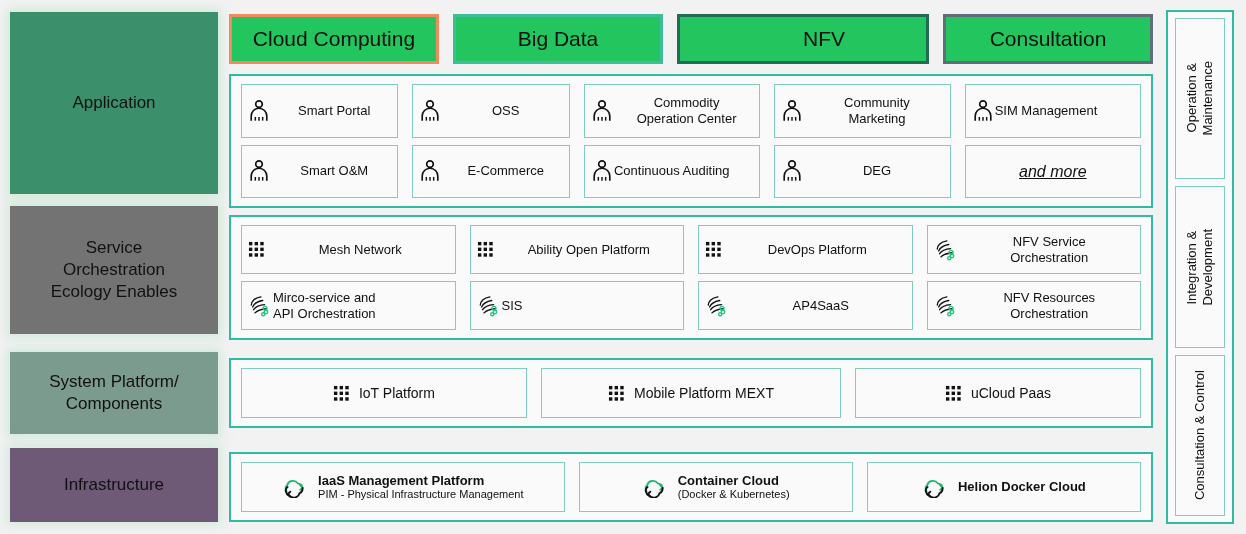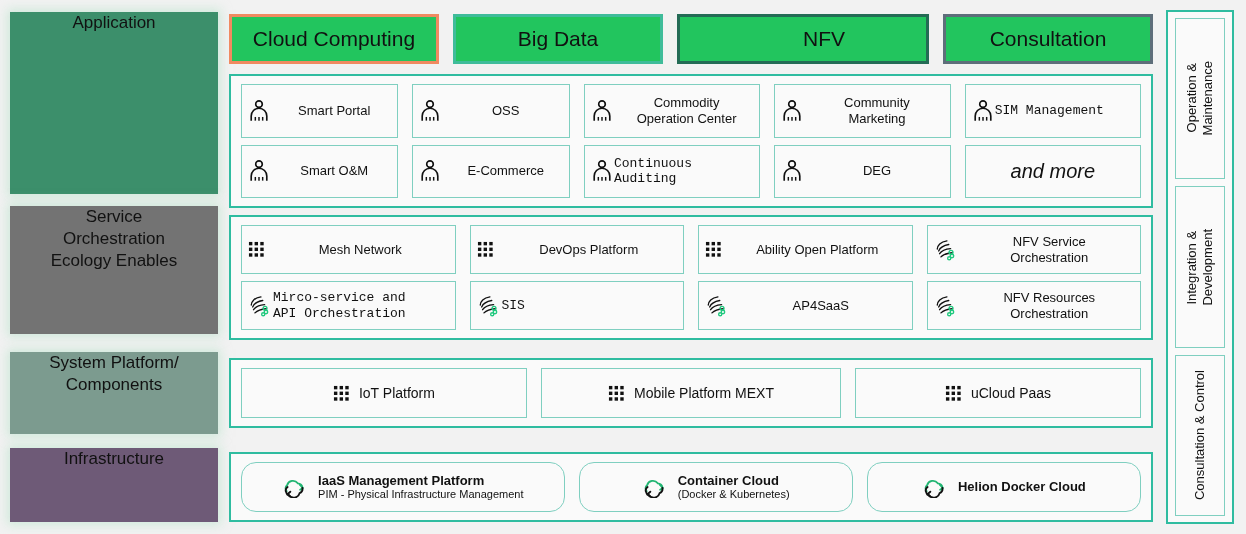--- a/index.html
+++ b/index.html
@@ -21,21 +21,21 @@
     height: 534px;
     background: #f2f2f2;
   }
 
   
   .layer-label {
     position: absolute;
     left: 10px;
     width: 208px;
     display: flex;
-    align-items: flex-start;
+    align-items: center;
     justify-content: center;
     text-align: center;
     font-size: 17px;
     line-height: 1.28;
     color: #111;
     box-shadow: 0 0 10px 3px rgba(180, 225, 200, 0.55);
   }
   .layer-label.app   { top: 12px;  height: 182px; background: #3C8F6B; }
   .layer-label.svc   { top: 206px; height: 128px; background: #F4A07C; }
   .layer-label.sys   { top: 352px; height: 82px;  background: #7C9B8F; }
@@ -108,40 +108,41 @@
     font-size: 13px;
     color: #111;
     line-height: 1.2;
     overflow: hidden;
   }
   .tile .tile-text {
     flex: 1 1 auto;
     text-align: center;
   }
   .tile.tight .tile-text { text-align: left; }
-  .tile.tight { gap: 1px; font-family: Liberation Mono, monospace; }
+  .tile.tight { gap: 1px; }
 
   .tile.and-more .tile-text {
     font-style: italic;
-    font-size: 20px;
+    text-decoration: underline;
+    font-size: 16px;
   }
 
   .tile .tile-sub {
     display: block;
     font-size: 11px;
     font-weight: normal;
   }
   .tile.two-line .tile-text { text-align: left; }
   .tile.two-line .tile-title { font-weight: bold; font-size: 13px; }
 
   .sys-group .tile { font-size: 14px; }
   .sys-group .tile .tile-text { text-align: left; flex: 0 0 auto; }
   .sys-group .tile { justify-content: center; gap: 9px; }
 
-  .infra-group .tile { gap: 10px; justify-content: center; border-radius: 15px; }
+  .infra-group .tile { gap: 10px; justify-content: center; }
   .infra-group .tile .tile-text { flex: 0 0 auto; text-align: left; }
 
   
   .icon { flex: 0 0 auto; display: block; }
   .icon.person  { width: 22px; height: 24px; }
   .icon.grid    { width: 17px; height: 17px; }
   .icon.orch    { width: 24px; height: 22px; }
   .icon.cloud   { width: 26px; height: 21px; }
 
   
@@ -335,35 +336,35 @@
             <rect x="1" y="1" width="3.6" height="3.6" fill="#111"></rect>
             <rect x="7" y="1" width="3.6" height="3.6" fill="#111"></rect>
             <rect x="13" y="1" width="3.6" height="3.6" fill="#111"></rect>
             <rect x="1" y="7" width="3.6" height="3.6" fill="#111"></rect>
             <rect x="7" y="7" width="3.6" height="3.6" fill="#111"></rect>
             <rect x="13" y="7" width="3.6" height="3.6" fill="#111"></rect>
             <rect x="1" y="13" width="3.6" height="3.6" fill="#111"></rect>
             <rect x="7" y="13" width="3.6" height="3.6" fill="#111"></rect>
             <rect x="13" y="13" width="3.6" height="3.6" fill="#111"></rect>
           </svg>
-          <span class="tile-text" style="white-space: pre-line;">DevOps Platform</span>
+          <span class="tile-text" style="white-space: pre-line;">Ability Open Platform</span>
         </div>
         <div class="tile">
           <svg viewBox="0 0 18 18" class="icon grid">
             <rect x="1" y="1" width="3.6" height="3.6" fill="#111"></rect>
             <rect x="7" y="1" width="3.6" height="3.6" fill="#111"></rect>
             <rect x="13" y="1" width="3.6" height="3.6" fill="#111"></rect>
             <rect x="1" y="7" width="3.6" height="3.6" fill="#111"></rect>
             <rect x="7" y="7" width="3.6" height="3.6" fill="#111"></rect>
             <rect x="13" y="7" width="3.6" height="3.6" fill="#111"></rect>
             <rect x="1" y="13" width="3.6" height="3.6" fill="#111"></rect>
             <rect x="7" y="13" width="3.6" height="3.6" fill="#111"></rect>
             <rect x="13" y="13" width="3.6" height="3.6" fill="#111"></rect>
           </svg>
-          <span class="tile-text" style="white-space: pre-line;">Ability Open Platform</span>
+          <span class="tile-text" style="white-space: pre-line;">DevOps Platform</span>
         </div>
         <div class="tile">
           <svg viewBox="0 0 26 24" class="icon orch">
             <path d="M14 2 C7 3 3.5 7 3.5 11" fill="none" stroke="#111" stroke-width="1.5" stroke-linecap="round"></path>
             <path d="M16 6 C10 7 6.5 9.5 5 13" fill="none" stroke="#111" stroke-width="1.5" stroke-linecap="round"></path>
             <path d="M18 10.5 C12 11 8 13 6 16" fill="none" stroke="#111" stroke-width="1.5" stroke-linecap="round"></path>
             <path d="M20 15 C14 15.5 10 17 7.5 19.5" fill="none" stroke="#111" stroke-width="1.5" stroke-linecap="round"></path>
             <circle cx="18.5" cy="14.5" r="2.1" fill="none" stroke="#1FC97E" stroke-width="1.5"></circle>
             <circle cx="19.5" cy="18.5" r="1.9" fill="none" stroke="#1FC97E" stroke-width="1.5"></circle>
             <circle cx="16.5" cy="21" r="1.7" fill="none" stroke="#1FC97E" stroke-width="1.5"></circle>

